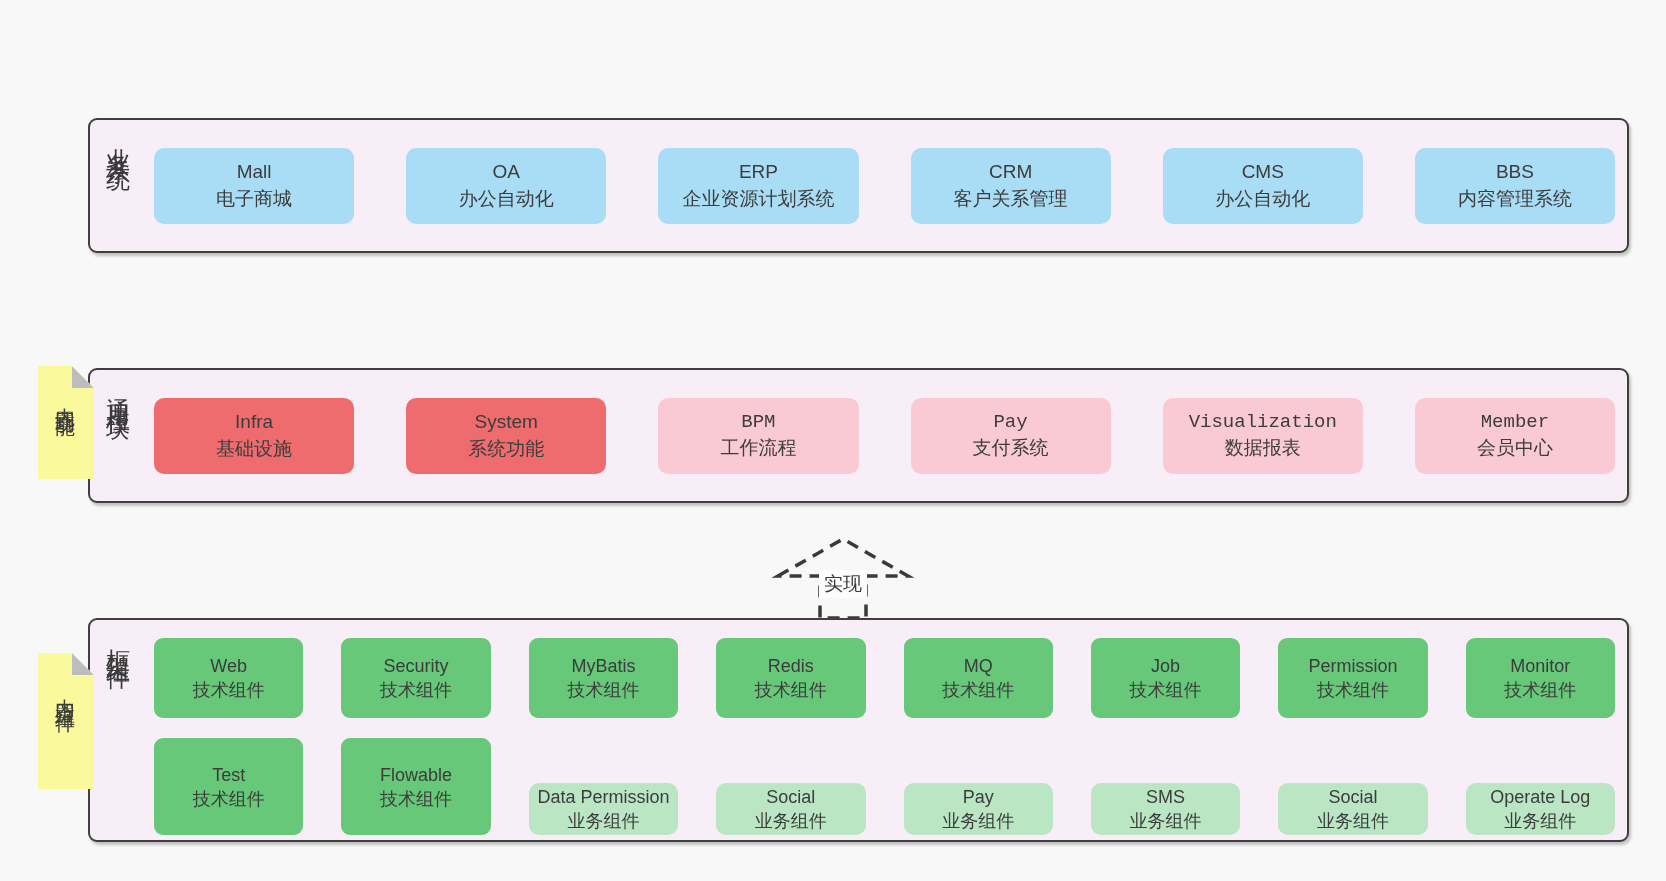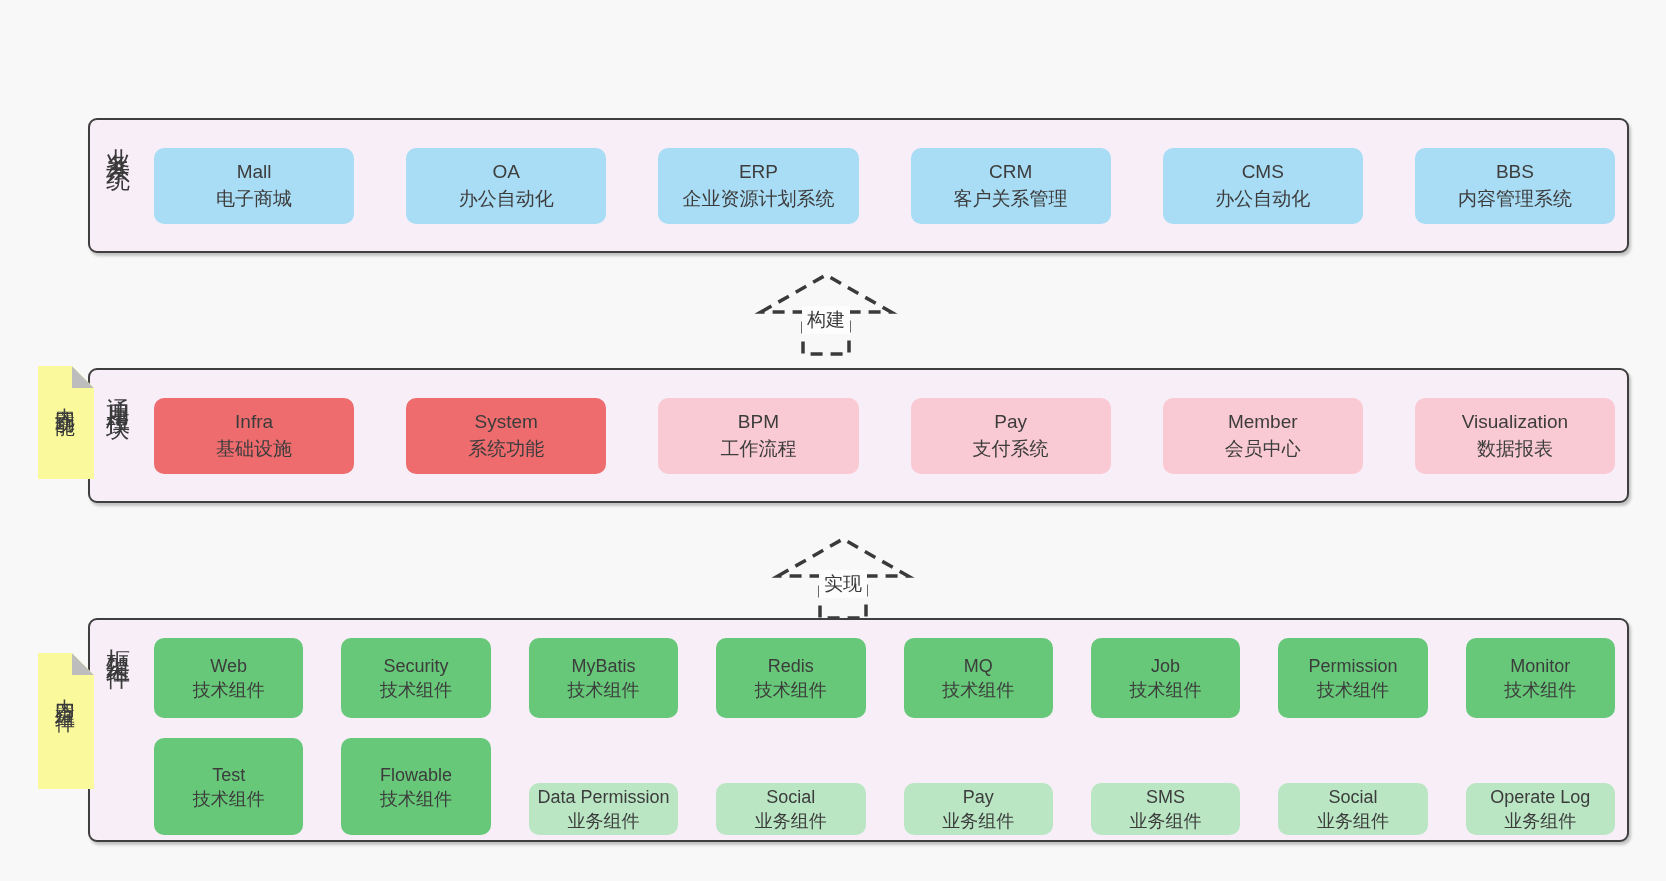--- a/index.html
+++ b/index.html
@@ -28,22 +28,22 @@
   #comp-row-2 { top:118px; }
 
   .box {
     border-radius:10px; display:flex; flex-direction:column;
     align-items:center; justify-content:center; text-align:center;
     font-size:19px; line-height:1.42; color:#3c3c3c; padding:2px 6px; box-sizing:border-box;
   }
   .cols8 .box { font-size:18px; line-height:1.34; padding:2px 4px; }
   .blue       { background:#a9dcf5; }
   .red        { background:#ee6c6e; }
-  .pink       { background:#facad4; }
-  .green      { background:#66c878; }
+  .pink       { background:#facad4;font-family:Liberation Mono, monospace; }
+  .green      { background:#66c878;border-radius:9px; }
   .lightgreen { background:#bae6c4;margin-top:45px; }
 
   .sticky {
     position:absolute; left:38px; width:56px; background:#fafa9d; z-index:5;
     clip-path:polygon(0 0, calc(100% - 22px) 0, 100% 22px, 100% 100%, 0 100%);
   }
   #sticky-modules    { top:366px; height:113px; }
   #sticky-components { top:653px; height:136px; }
   .sticky .fold {
     position:absolute; top:0; right:0; width:22px; height:22px;
@@ -93,26 +93,20 @@
         <span>CMS</span>
         <span>办公自动化</span>
       </div>
       <div class="box blue">
         <span>BBS</span>
         <span>内容管理系统</span>
       </div>
     </div>
   </div>
 
-  <div class="arrow" id="arrow-build">
-    <svg width="150" height="92" viewBox="0 0 150 92">
-      <path d="M 10 46 L 75 9 L 140 46 L 98 46 L 98 88 L 52 88 L 52 46 Z" fill="#f8f8f8" stroke="#3a3a3a" stroke-width="3.5" stroke-dasharray="12 8"></path>
-    </svg>
-    <span class="arrow-label">构建</span>
-  </div>
 
   <div class="sticky" id="sticky-modules">
     <div class="fold"></div>
     <div class="sticky-label">内置功能</div>
   </div>
 
   <div class="panel" id="panel-modules">
     <div class="side-label">通用模块</div>
     <div class="row cols6">
       <div class="box red">
@@ -125,26 +119,26 @@
       </div>
       <div class="box pink">
         <span>BPM</span>
         <span>工作流程</span>
       </div>
       <div class="box pink">
         <span>Pay</span>
         <span>支付系统</span>
       </div>
       <div class="box pink">
+        <span>Visualization</span>
+        <span>数据报表</span>
+      </div>
+      <div class="box pink">
         <span>Member</span>
         <span>会员中心</span>
-      </div>
-      <div class="box pink">
-        <span>Visualization</span>
-        <span>数据报表</span>
       </div>
     </div>
   </div>
 
   <div class="arrow" id="arrow-implement">
     <svg width="150" height="92" viewBox="0 0 150 92">
       <path d="M 10 46 L 75 9 L 140 46 L 98 46 L 98 88 L 52 88 L 52 46 Z" fill="#f8f8f8" stroke="#3a3a3a" stroke-width="3.5" stroke-dasharray="12 8"></path>
     </svg>
     <span class="arrow-label">实现</span>
   </div>

